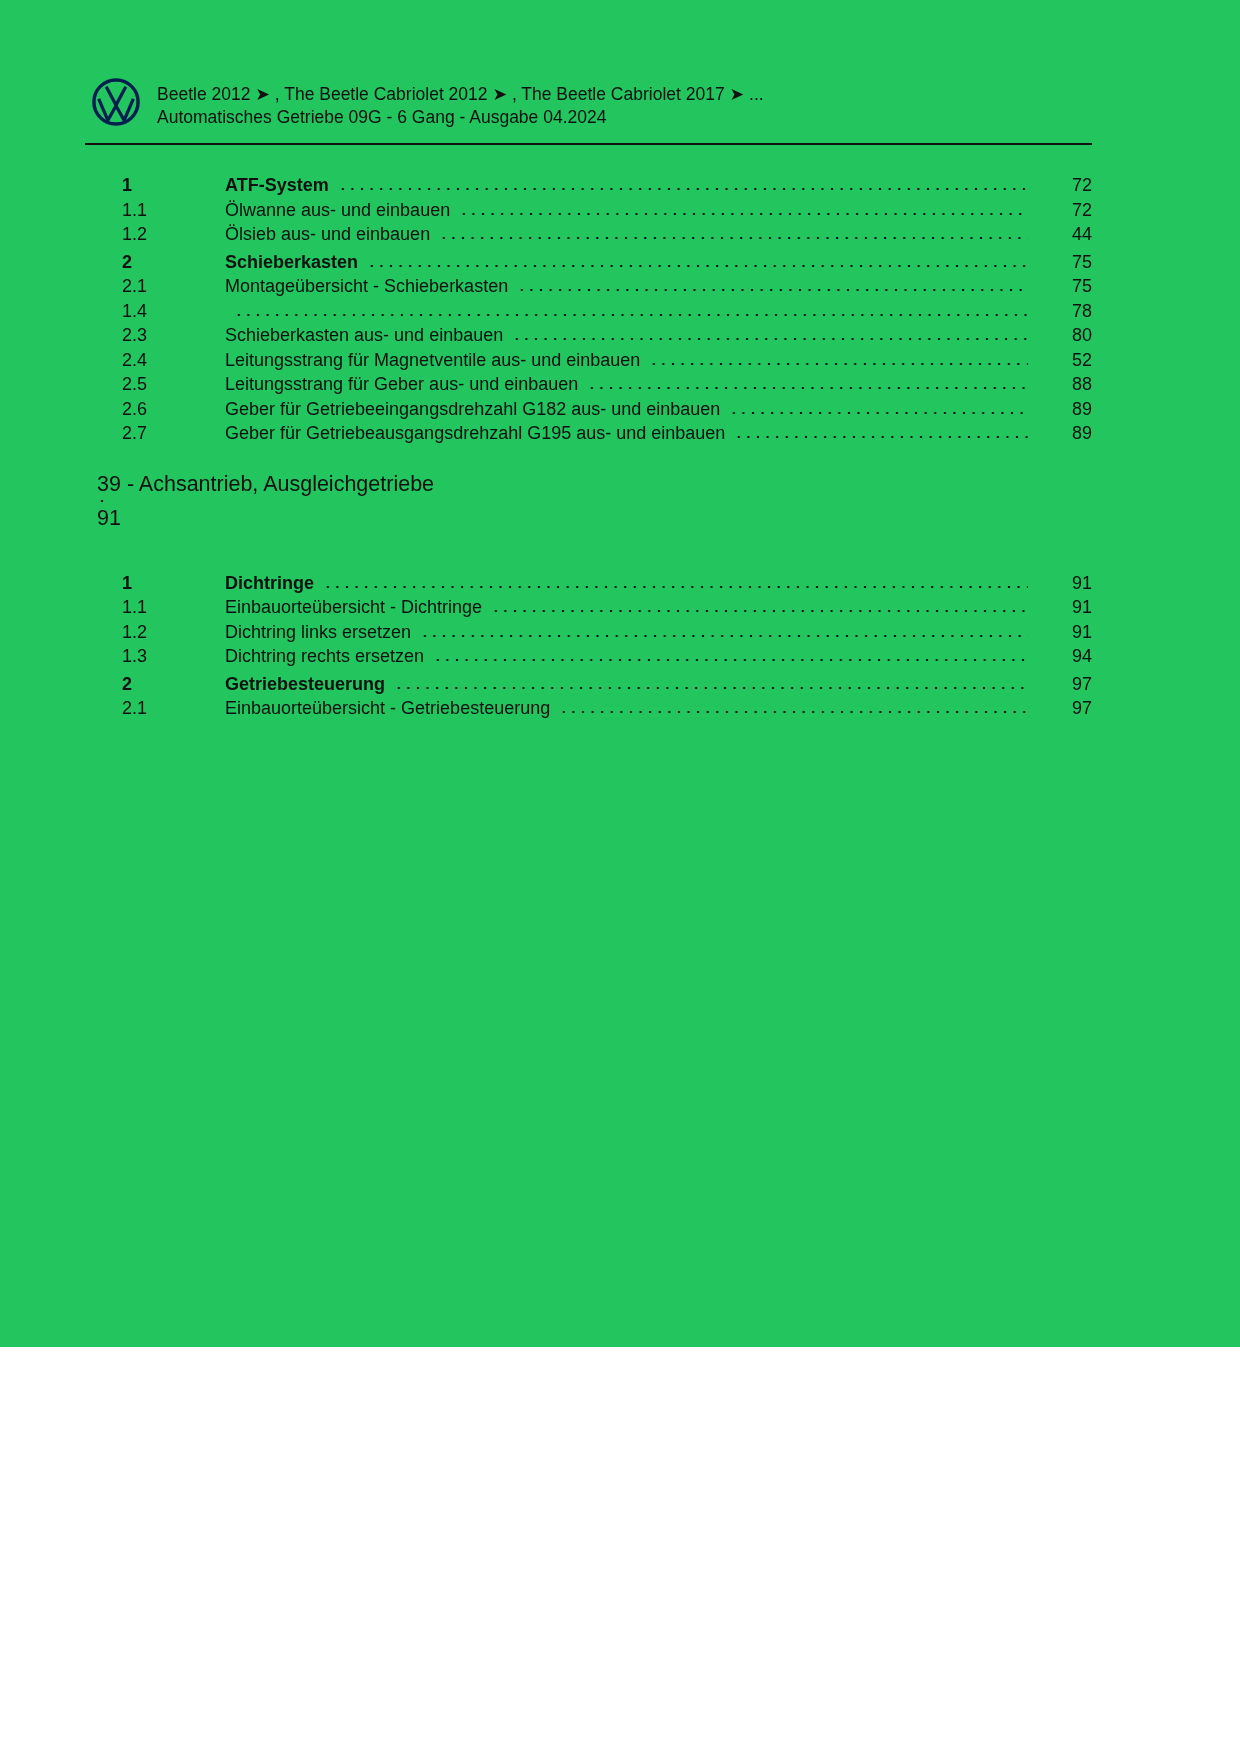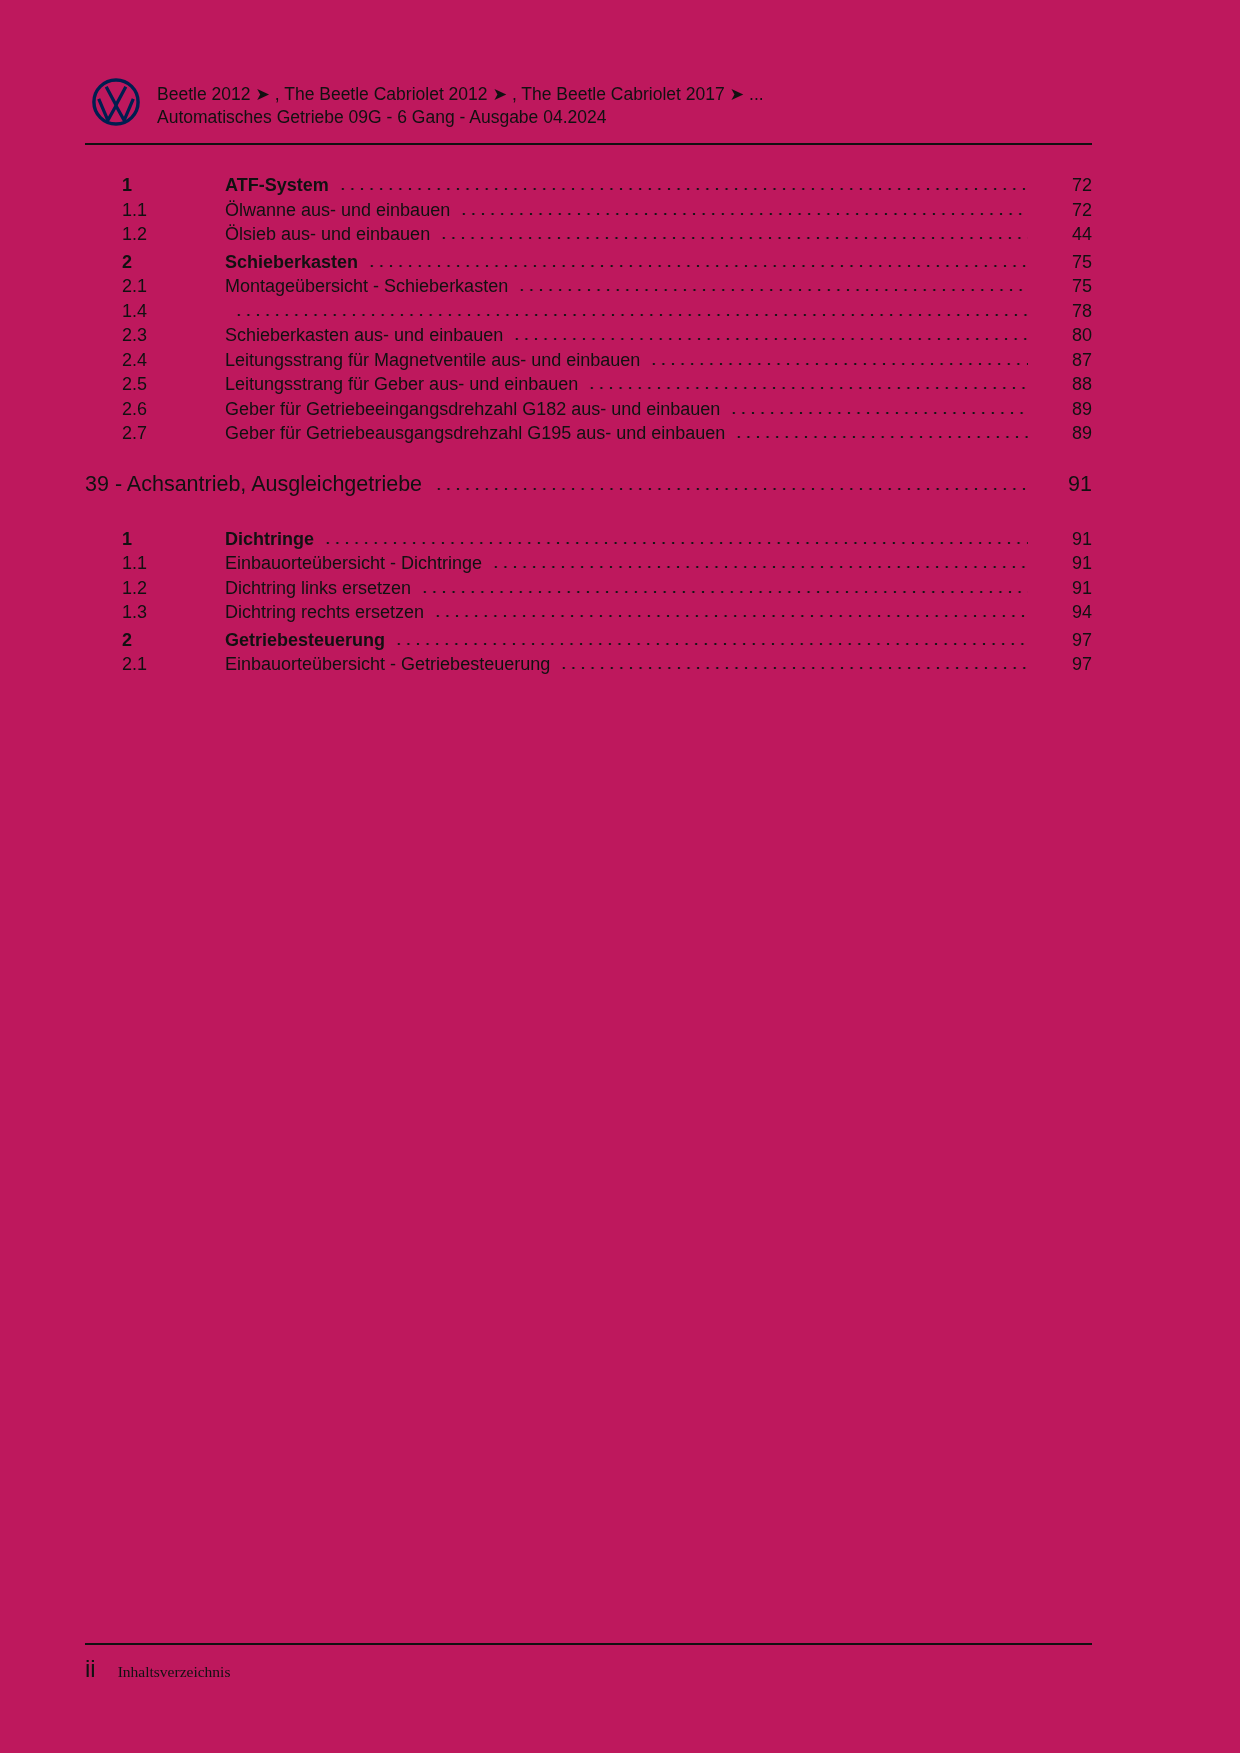--- a/index.html
+++ b/index.html
@@ -1,20 +1,20 @@
 <!DOCTYPE html>
 <html style="--vw-blue: #001E50;"><head>
 <meta charset="utf-8">
 <style>
   html, body { margin: 0; padding: 0; background: #ffffff; }
   .page {
     position: relative;
     width: 1240px;
-    height: 1753px;
-    background: #be185d;
+    height: 1347px;
+    background: #22c55e;
     color: #111111;
     font-family: "Liberation Sans", sans-serif;
     overflow: hidden;
   }
   .content { margin-left: 85px; width: 1007px; }
 
   
   .hdr { display: flex; align-items: flex-start; padding-top: 77px; }
   .logo { width: 50px; height: 50px; flex: 0 0 auto; margin-left: 6px; }
   .logo svg { display: block; }
@@ -48,22 +48,23 @@
     min-width: 10px;
   }
   .page-num { flex: 0 0 46px; text-align: right; }
 
   .heading-row {
     display: flex;
     align-items: baseline;
     font-size: 21.5px;
     line-height: 30px;
     margin-top: 23px;
-    margin-bottom: 28px;
+    margin-bottom: 20px;
     white-space: nowrap;
+    flex-direction: column;
   }
   .heading-row .leader { margin-left: 12px; }
   .heading-row .page-num { flex: 0 0 48px; }
 
   
   .footer { position: absolute; top: 1643px; left: 85px; width: 1007px; }
   .footer-line { display: flex; align-items: baseline; margin-top: 9px; }
   .folio { font-size: 24px; line-height: 30px; }
   .footer-label { font-size: 15.5px; margin-left: 22px; font-family: Liberation Serif, serif; }
 </style>
@@ -137,21 +138,21 @@
     <span class="num">2.3</span>
     <span class="title">Schieberkasten aus- und einbauen</span>
     <span class="leader"></span>
     <span class="page-num">80</span>
   </div>
 
   <div class="row">
     <span class="num">2.4</span>
     <span class="title">Leitungsstrang für Magnetventile aus- und einbauen</span>
     <span class="leader"></span>
-    <span class="page-num">87</span>
+    <span class="page-num">52</span>
   </div>
 
   <div class="row">
     <span class="num">2.5</span>
     <span class="title">Leitungsstrang für Geber aus- und einbauen</span>
     <span class="leader"></span>
     <span class="page-num">88</span>
   </div>
 
   <div class="row">

